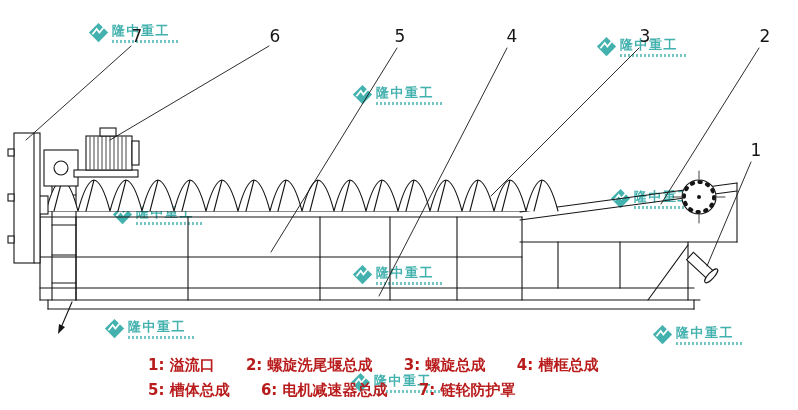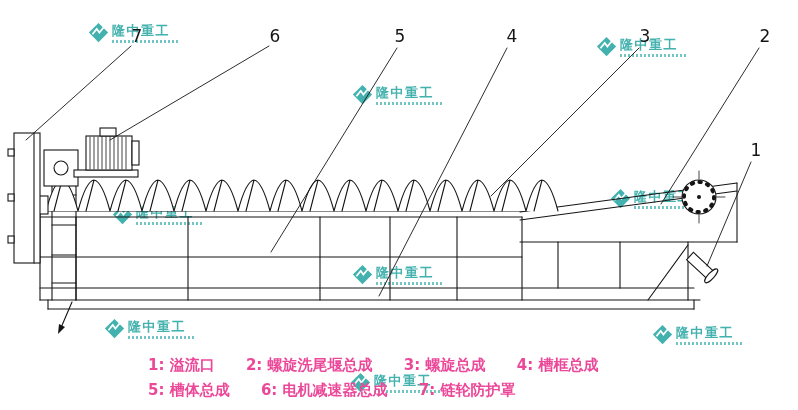--- a/index.html
+++ b/index.html
@@ -18,21 +18,21 @@
   .wm-brand{font-size:13px;font-weight:bold;letter-spacing:1.5px;line-height:15px;white-space:nowrap;}
   .wm-sub{
     margin-top:2px;height:3px;width:68px;opacity:.75;
     background:repeating-linear-gradient(90deg,currentColor 0 2px,transparent 2px 4px);
   }
   
   #drawing{position:absolute;left:0;top:0;z-index:1;}
   
   .legend{
     position:absolute;left:148px;top:353px;z-index:2;
-    font-size:15px;font-weight:600;color:#ec4899;line-height:25px;white-space:nowrap;
+    font-size:15px;font-weight:600;color:#b91c1c;line-height:25px;white-space:nowrap;
   }
   .legend-line span{margin-right:26px;}
   .legend-line span:last-child{margin-right:0;}
 </style>
 </head>
 <body>
 
 <div class="wm" style="left:88px;top:22px">
   <svg class="wm-logo" viewBox="0 0 24 24">
       <polygon points="12,1 23,12 12,23 1,12" fill="currentColor"></polygon>

